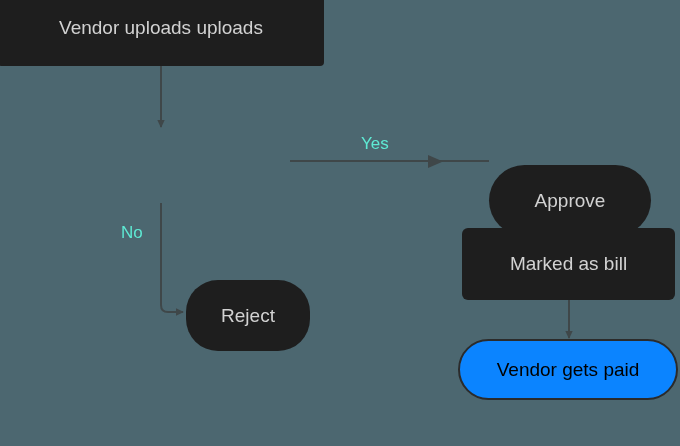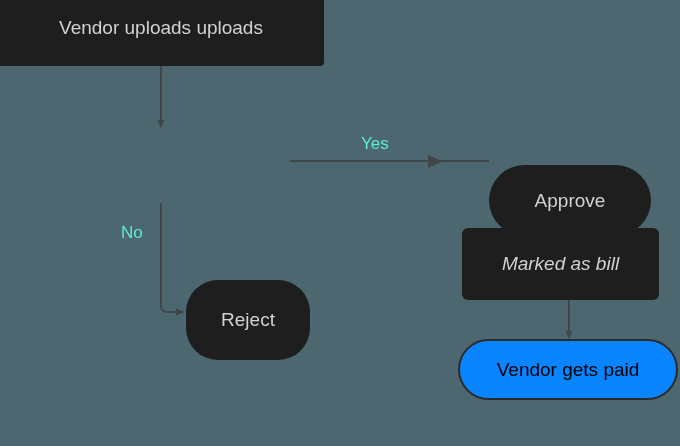--- a/index.html
+++ b/index.html
@@ -70,28 +70,27 @@
   }
   #node-approve {
     left: 489px; top: 125px;
     width: 162px; height: 71px;
     border-radius: 36px;
     font-size: 19px;
     margin-top: 40px;
   }
   #node-marked-as-bill {
     left: 462px; top: 228px;
-    width: 197px; height: 72px;
+    width: 213px; height: 72px;
     border-radius: 6px;
     font-size: 19px;
-    font-style: italic;
   }
   #node-reject {
     left: 186px; top: 280px;
-    width: 124px; height: 80px;
+    width: 124px; height: 71px;
     border-radius: 32px;
     font-size: 19px;
   }
   #node-vendor-gets-paid {
     left: 458px; top: 339px;
     width: 220px; height: 61px;
     border-radius: 31px;
     font-size: 19px;
   }
 

